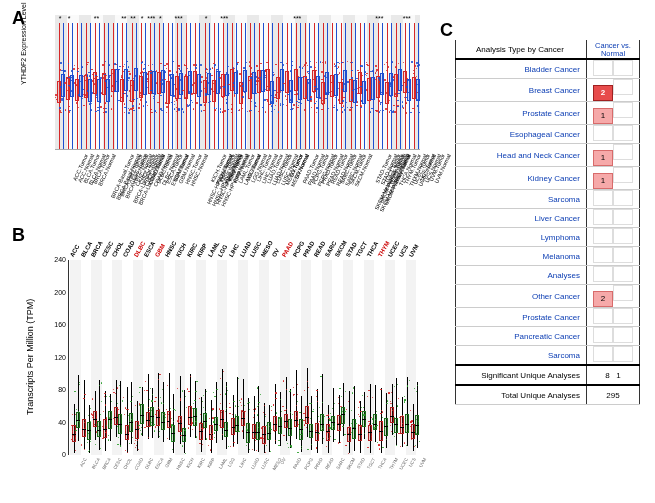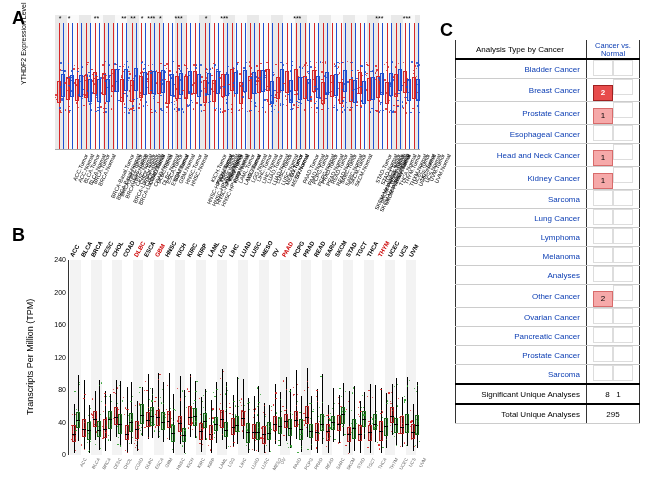--- a/index.html
+++ b/index.html
@@ -2758,49 +2758,45 @@
         </tr>
         <tr>
           <td class="analysis-col">Kidney Cancer</td>
           <td class="cvn-col"><span class="cell-redlight">1</span><span style="display:inline-block;width:18px;height:14px;border:1px solid #ddd"></span></td>
         </tr>
         <tr>
           <td class="analysis-col">Sarcoma</td>
           <td class="cvn-col"><span style="display:inline-block;width:18px;height:14px;border:1px solid #ddd"></span><span style="display:inline-block;width:18px;height:14px;border:1px solid #ddd"></span></td>
         </tr>
         <tr>
-          <td class="analysis-col">Lung Cancer</td>
+          <td class="analysis-col">Liver Cancer</td>
           <td class="cvn-col"><span style="display:inline-block;width:18px;height:14px;border:1px solid #ddd"></span><span style="display:inline-block;width:18px;height:14px;border:1px solid #ddd"></span></td>
         </tr>
         <tr>
           <td class="analysis-col">Lymphoma</td>
           <td class="cvn-col"><span style="display:inline-block;width:18px;height:14px;border:1px solid #ddd"></span><span style="display:inline-block;width:18px;height:14px;border:1px solid #ddd"></span></td>
         </tr>
         <tr>
           <td class="analysis-col">Melanoma</td>
           <td class="cvn-col"><span style="display:inline-block;width:18px;height:14px;border:1px solid #ddd"></span><span style="display:inline-block;width:18px;height:14px;border:1px solid #ddd"></span></td>
         </tr>
         <tr>
           <td class="analysis-col">Analyses</td>
           <td class="cvn-col"><span style="display:inline-block;width:18px;height:14px;border:1px solid #ddd"></span><span style="display:inline-block;width:18px;height:14px;border:1px solid #ddd"></span></td>
         </tr>
         <tr>
           <td class="analysis-col">Other Cancer</td>
           <td class="cvn-col"><span class="cell-redlight">2</span><span style="display:inline-block;width:18px;height:14px;border:1px solid #ddd"></span></td>
         </tr>
         <tr>
-          <td class="analysis-col">Ovarian Cancer</td>
+          <td class="analysis-col">Prostate Cancer</td>
           <td class="cvn-col"><span style="display:inline-block;width:18px;height:14px;border:1px solid #ddd"></span><span style="display:inline-block;width:18px;height:14px;border:1px solid #ddd"></span></td>
         </tr>
         <tr>
           <td class="analysis-col">Pancreatic Cancer</td>
-          <td class="cvn-col"><span style="display:inline-block;width:18px;height:14px;border:1px solid #ddd"></span><span style="display:inline-block;width:18px;height:14px;border:1px solid #ddd"></span></td>
-        </tr>
-        <tr>
-          <td class="analysis-col">Prostate Cancer</td>
           <td class="cvn-col"><span style="display:inline-block;width:18px;height:14px;border:1px solid #ddd"></span><span style="display:inline-block;width:18px;height:14px;border:1px solid #ddd"></span></td>
         </tr>
         <tr>
           <td class="analysis-col">Sarcoma</td>
           <td class="cvn-col"><span style="display:inline-block;width:18px;height:14px;border:1px solid #ddd"></span><span style="display:inline-block;width:18px;height:14px;border:1px solid #ddd"></span></td>
         </tr>
       </tbody>
     <tbody>
         <tr class="foot">
       <td class="analysis-col" style="color:#000">Significant Unique Analyses</td>

